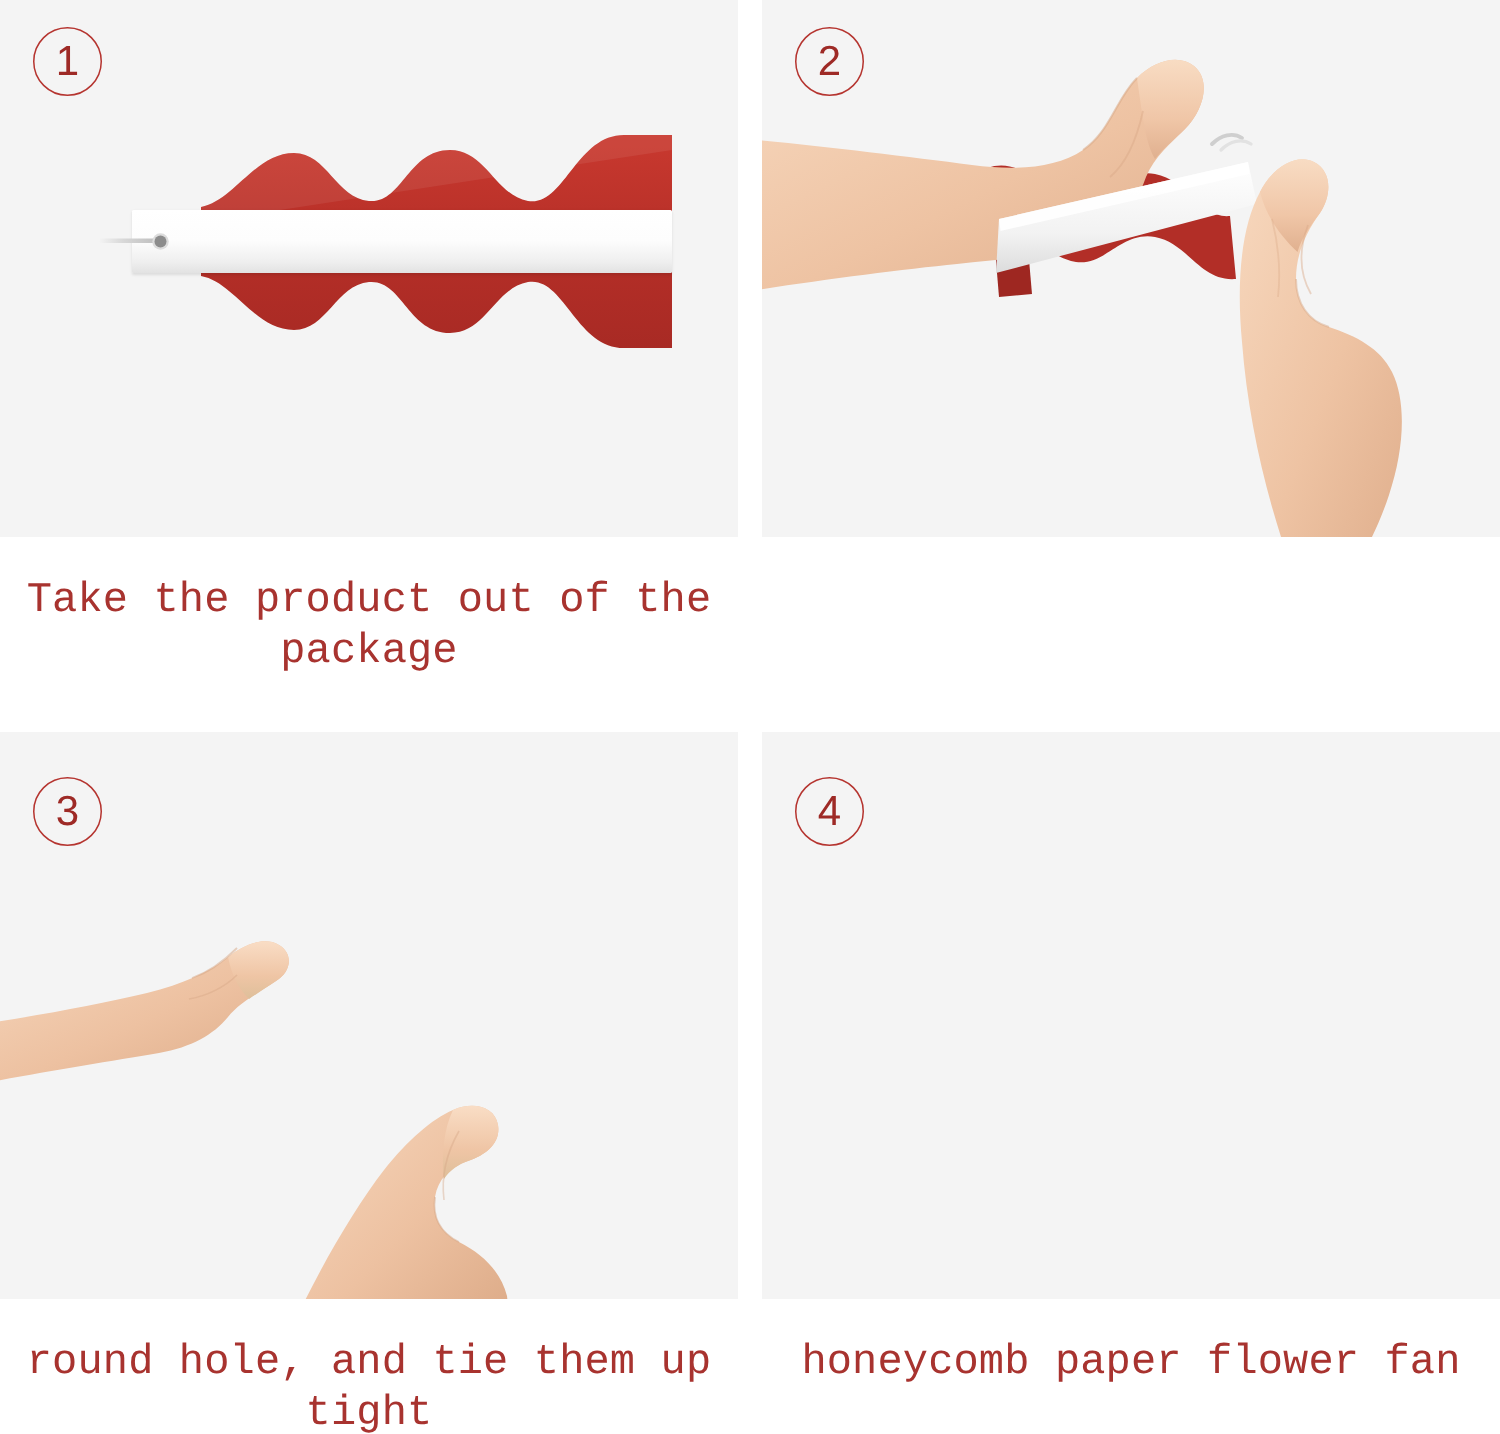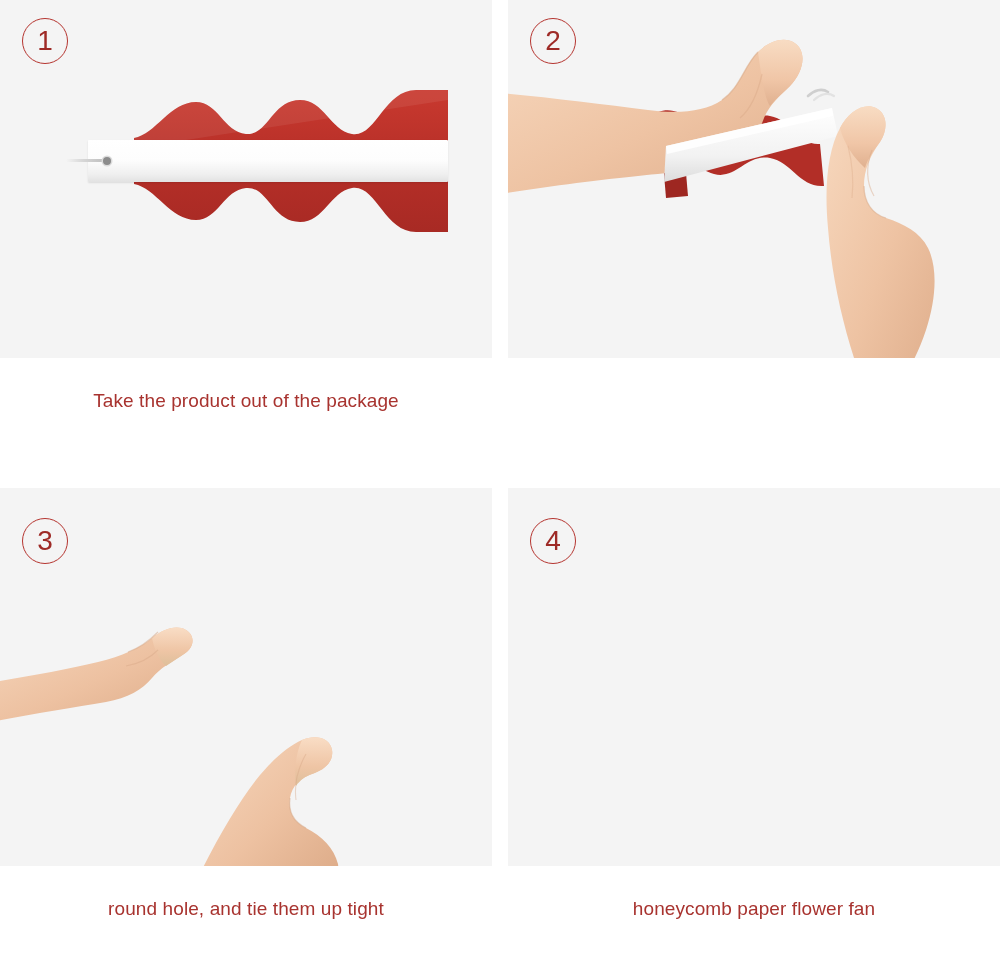--- a/index.html
+++ b/index.html
@@ -59,23 +59,23 @@
   }
   .step-3 .badge, .step-4 .badge { top: 30px; }
 
   
   .caption {
     width: 492px;
     box-sizing: border-box;
     padding: 26px 14px 0 14px;
     text-align: center;
     color: #a8332f;
-    font-size: 19px;
+    font-size: 28px;
     line-height: 34px;
-    font-family: Liberation Sans, sans-serif;
+    font-family: Liberation Mono, monospace;
     letter-spacing: .1px;
   }
   .caption .ln { display: block; }
 
   
   .p1-wrap {
     position: absolute;
     left: 88px;
     top: 86px;
     width: 360px;

